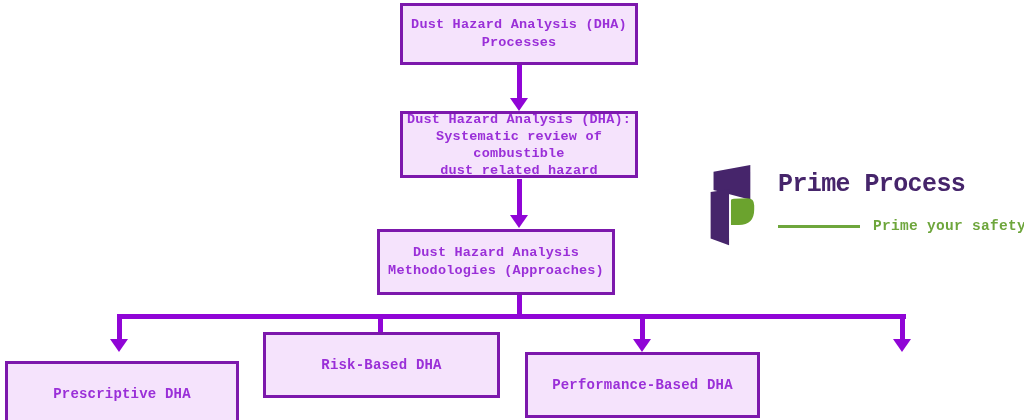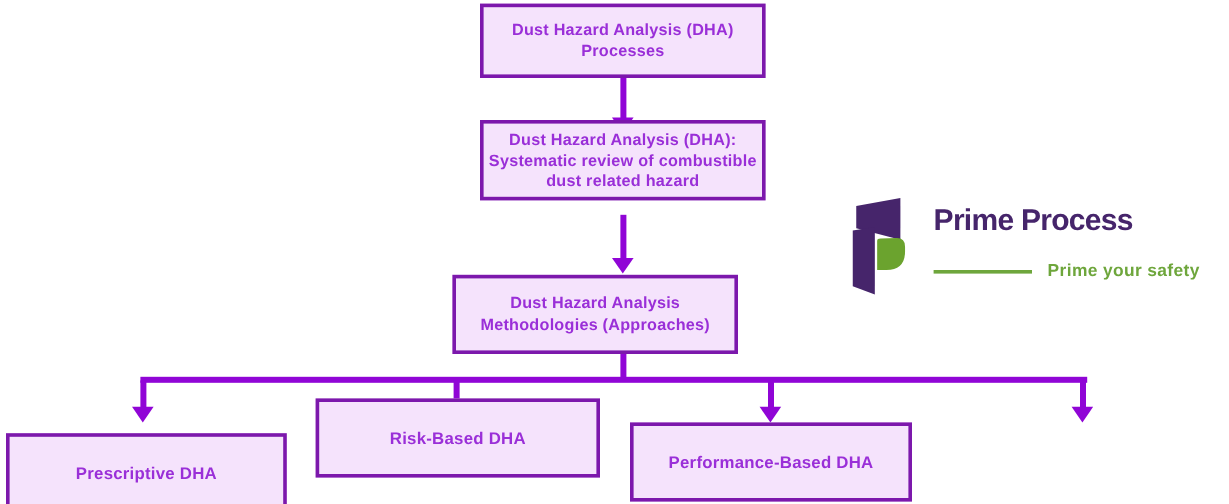--- a/index.html
+++ b/index.html
@@ -1,18 +1,18 @@
 <!DOCTYPE html>
 <html><head>
 <meta charset="utf-8">
 <style>
   html,body { margin:0; padding:0; background:#ffffff; }
   .canvas {
     position:relative; width:1024px; height:420px; background:#ffffff;
-    font-family:Liberation Sans, sans-serif; overflow:hidden;
+    font-family:Liberation Mono, monospace; overflow:hidden;
   }
   
   .node {
     position:absolute; box-sizing:border-box;
     background:#F5E3FC; border:3px solid #7C18AC;
     display:flex; align-items:center; justify-content:center;
     text-align:center; color:#9A2FD8; font-weight:bold;
     white-space:pre-line; line-height:18px; font-size:13.5px;
     letter-spacing:.2px;
   }
@@ -59,21 +59,21 @@
 
   <div class="vline" style="left:640px;top:317px;height:23px"></div>
   <div class="ahead" style="left:633px;top:339px"></div>
 
   <div class="vline" style="left:900px;top:317px;height:23px"></div>
   <div class="ahead" style="left:893px;top:339px"></div>
 
   <div class="node" style="left:400px;top:3px;width:238px;height:62px">Dust Hazard Analysis (DHA)
 Processes</div>
 
-  <div class="node" style="left:400px;top:100px;width:238px;height:67px;line-height:17px">Dust Hazard Analysis (DHA):
+  <div class="node" style="left:400px;top:111px;width:238px;height:67px;line-height:17px">Dust Hazard Analysis (DHA):
 Systematic review of combustible
 dust related hazard</div>
 
   <div class="node" style="left:377px;top:229px;width:238px;height:66px">Dust Hazard Analysis
 Methodologies (Approaches)</div>
 
   <div class="node bottom" style="left:5px;top:361px;width:234px;height:66px">Prescriptive DHA</div>
 
   <div class="node bottom" style="left:263px;top:332px;width:237px;height:66px">Risk-Based DHA</div>
 

